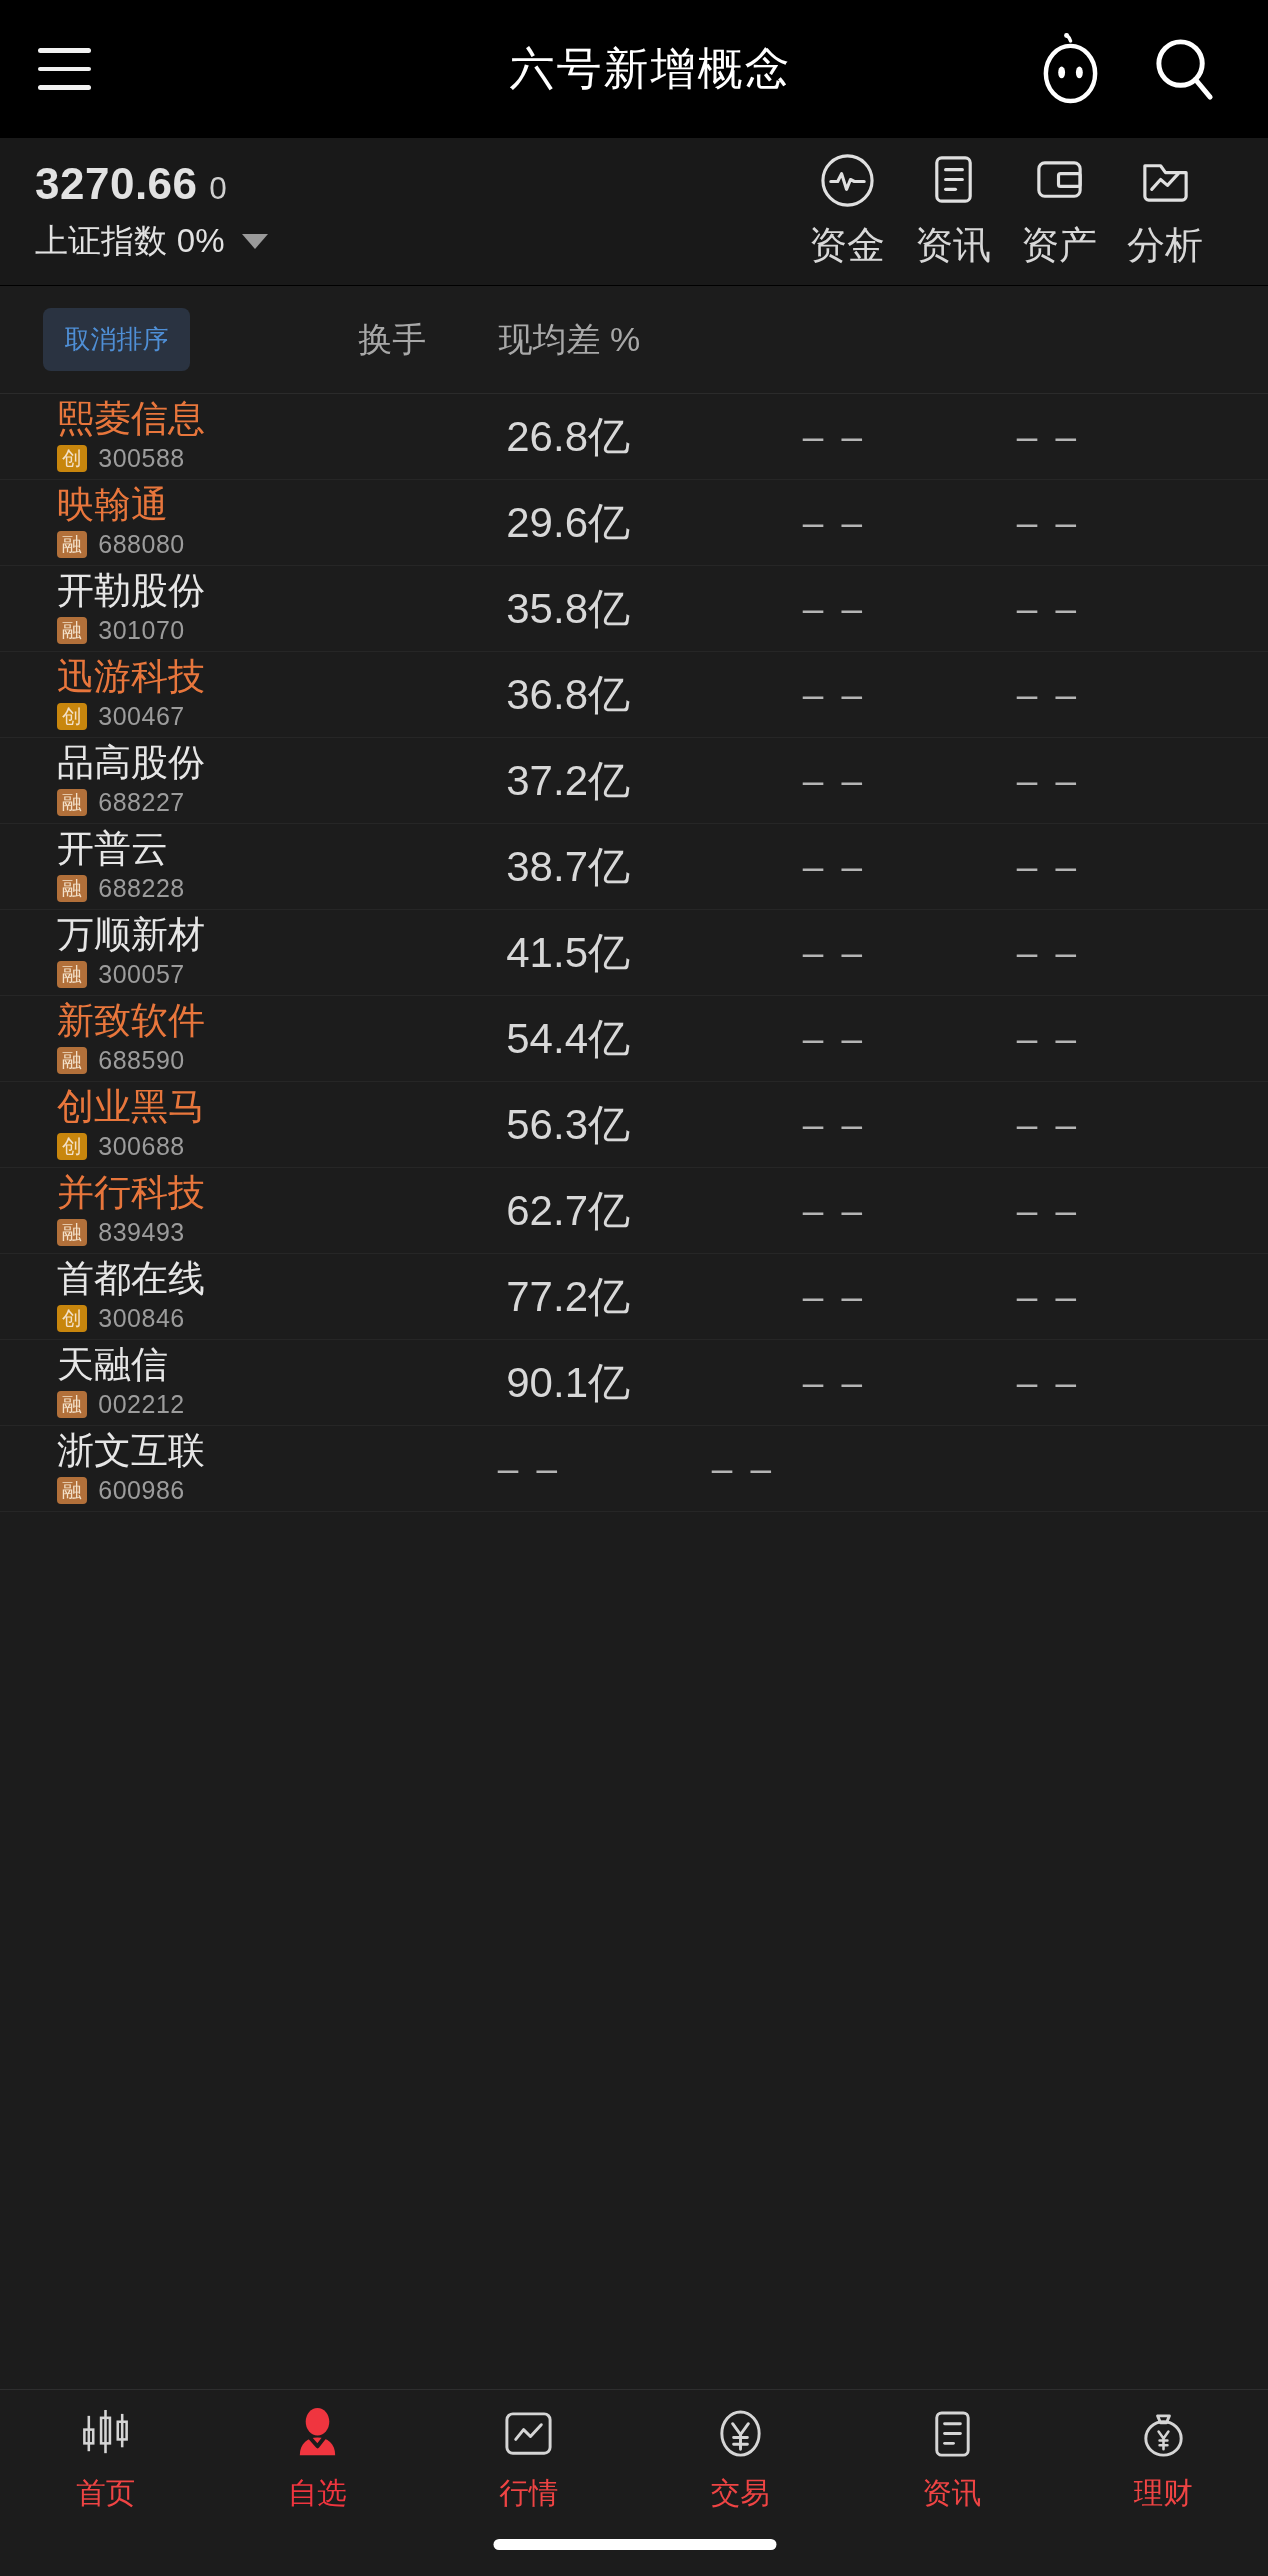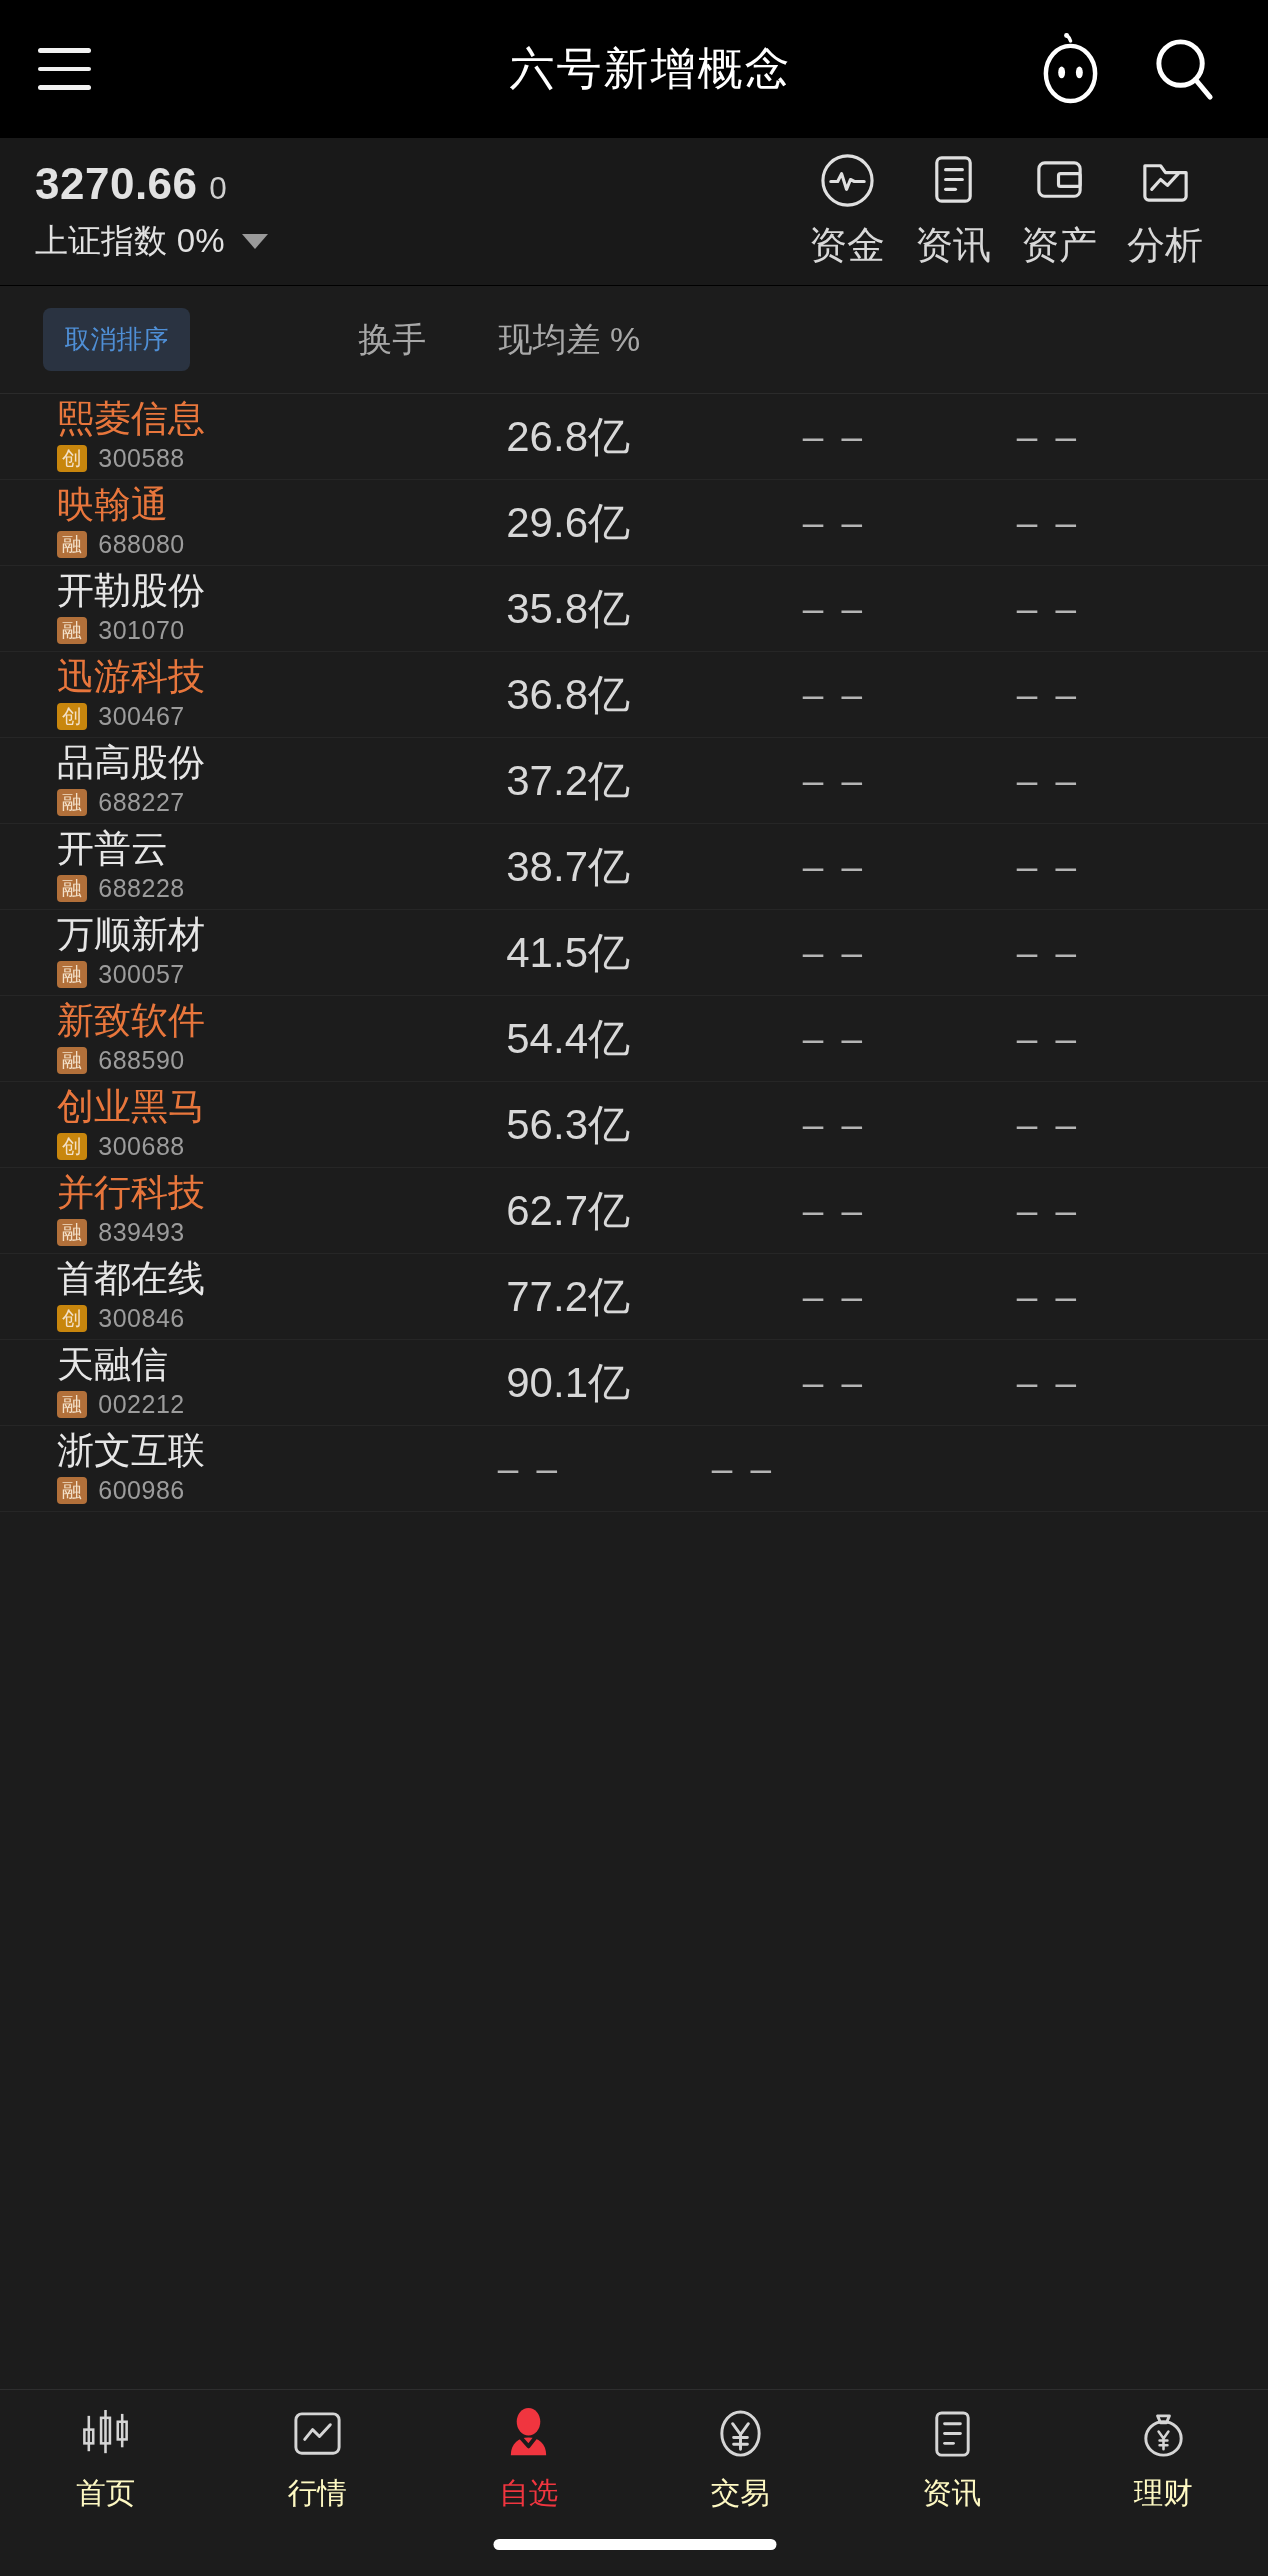--- a/index.html
+++ b/index.html
@@ -81,21 +81,21 @@
   .cell-dash { width: 236px; text-align: right; color: #b5b5b5; font-size: 37px; letter-spacing: 3.9px; }
   .cell-dash.last { width: 251px; padding-right: 37px; }
 
   
   .bottomnav {
     position: absolute; left: 0; right: 0; bottom: 0; height: 187px;
     background: #1c1c1c; border-top: 1px solid #2e2e2e;
     display: flex; align-items: flex-start; padding-top: 17.7px;
   }
   .nav-item { flex: 1; display: flex; flex-direction: column; align-items: center; gap: 11.8px; }
-  .nav-label { font-size: 29.5px; color: #fef9c3; }
+  .nav-label { font-size: 29.5px; color: #ef4444; }
   .nav-item.active .nav-label { color: #f0353f; }
   .home-indicator {
     position: absolute; bottom: 25.6px; left: 50%; transform: translateX(-50%);
     width: 283px; height: 11.8px; background: #ffffff; border-radius: 5.9px;
   }
   svg { display: block; }
 </style>
 </head>
 <body>
 
@@ -347,35 +347,35 @@
         <line x1="13" y1="8" x2="13" y2="44" stroke="#d5d5d5" stroke-width="2.6"></line>
         <rect x="8.5" y="22" width="9" height="14" stroke="#d5d5d5" stroke-width="2.6" fill="none"></rect>
         <line x1="30" y1="2" x2="30" y2="46" stroke="#d5d5d5" stroke-width="2.6"></line>
         <rect x="25.5" y="10" width="9" height="26" stroke="#d5d5d5" stroke-width="2.6" fill="none"></rect>
         <line x1="47" y1="6" x2="47" y2="40" stroke="#d5d5d5" stroke-width="2.6"></line>
         <rect x="42.5" y="14" width="9" height="18" stroke="#d5d5d5" stroke-width="2.6" fill="none"></rect>
       </svg>
       <span class="nav-label">首页</span>
     </div>
 
-    <div class="nav-item">
-      <svg width="55" height="55" viewBox="0 0 56 56">
-        <rect x="6" y="6" width="44" height="40" rx="6" stroke="#d5d5d5" stroke-width="3" fill="none"></rect>
-        <polyline points="15,32 23,22 30,29 41,17" stroke="#d5d5d5" stroke-width="3" fill="none" stroke-linejoin="round" stroke-linecap="round"></polyline>
-      </svg>
-      <span class="nav-label">行情</span>
-    </div>
-
     <div class="nav-item active">
       <svg width="55" height="55" viewBox="0 0 56 56">
         <ellipse cx="28" cy="14" rx="12" ry="14" fill="#f0353f"></ellipse>
         <path d="M10 48 c0 -12 8 -18 18 -18 s18 6 18 18 z" fill="#f0353f"></path>
         <polyline points="21,31 28,39 35,30" stroke="#1c1c1c" stroke-width="4" fill="none" stroke-linecap="round" stroke-linejoin="round"></polyline>
       </svg>
       <span class="nav-label">自选</span>
+    </div>
+
+    <div class="nav-item">
+      <svg width="55" height="55" viewBox="0 0 56 56">
+        <rect x="6" y="6" width="44" height="40" rx="6" stroke="#d5d5d5" stroke-width="3" fill="none"></rect>
+        <polyline points="15,32 23,22 30,29 41,17" stroke="#d5d5d5" stroke-width="3" fill="none" stroke-linejoin="round" stroke-linecap="round"></polyline>
+      </svg>
+      <span class="nav-label">行情</span>
     </div>
 
     <div class="nav-item">
       <svg width="55" height="55" viewBox="0 0 56 56">
         <ellipse cx="28" cy="26" rx="19" ry="22" stroke="#d5d5d5" stroke-width="3" fill="none"></ellipse>
         <path d="M20 16 L28 27 L36 16 M21 30 H35 M21 37 H35 M28 27 V42" stroke="#d5d5d5" stroke-width="3" fill="none" stroke-linecap="round"></path>
       </svg>
       <span class="nav-label">交易</span>
     </div>
 

